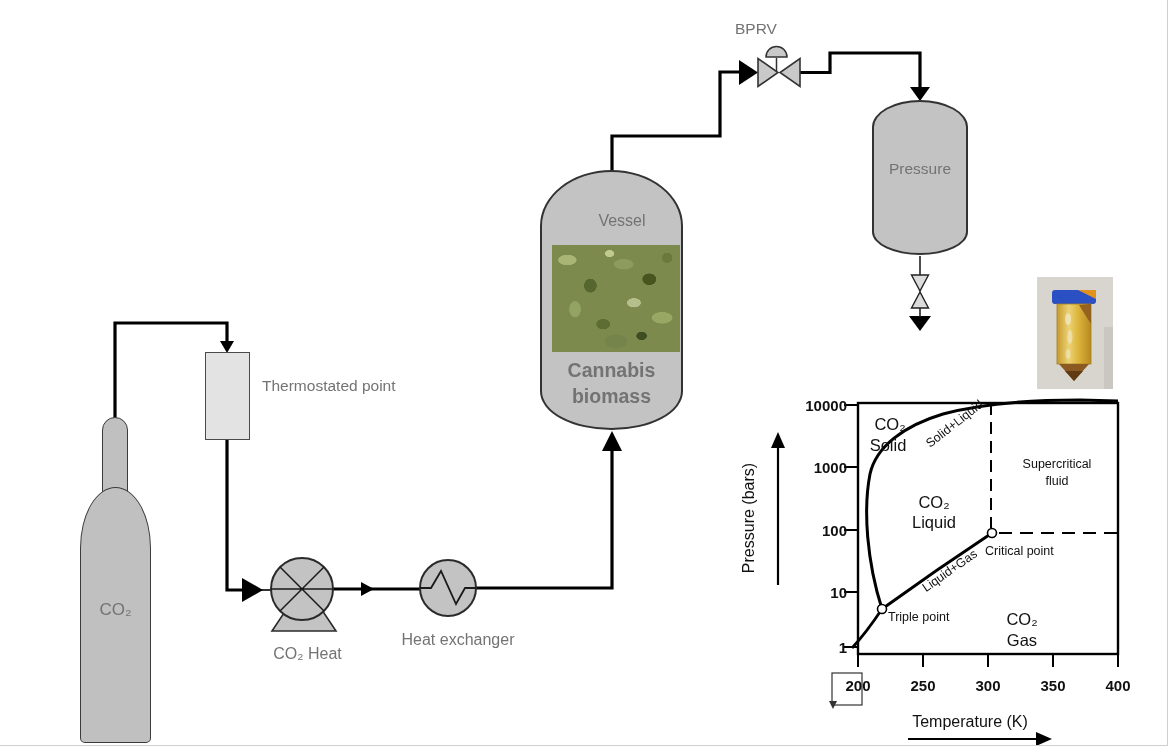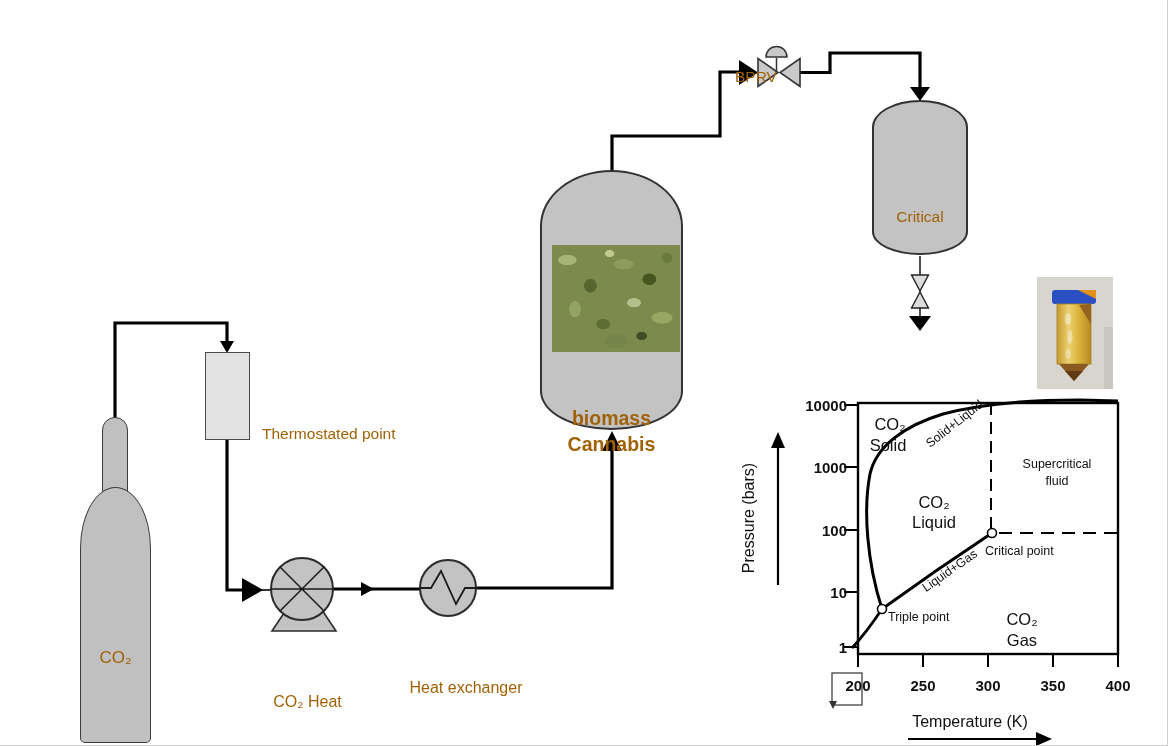--- a/index.html
+++ b/index.html
@@ -1,21 +1,21 @@
 <!DOCTYPE html>
 <html><head>
 <meta charset="utf-8">
 <style>
   html,body{margin:0;padding:0;background:#fff;}
   .canvas{position:relative;width:1168px;height:746px;background:#fff;overflow:hidden;
           font-family:"Liberation Sans","DejaVu Sans",sans-serif;color:#111;
           border-right:1px solid #cfcfcf;border-bottom:1px solid #cfcfcf;box-sizing:border-box;}
   svg{position:absolute;left:0;top:0;overflow:visible;}
   .pipes{width:1168px;height:746px;}
-  .lbl{position:absolute;color:#a16207;white-space:nowrap;margin-top:48px;}
+  .lbl{position:absolute;color:#737373;white-space:nowrap;}
   .ctr{text-align:center;white-space:normal;}
   
   .cyl-neck{position:absolute;left:102px;top:417px;width:26px;height:76px;background:#c0c0c0;
             border:1.6px solid #3c3c3c;border-radius:13px 13px 0 0;box-sizing:border-box;}
   .cyl-body{position:absolute;left:80px;top:487px;width:71px;height:256px;background:#c0c0c0;
             border:1.6px solid #3c3c3c;border-radius:36px 36px 5px 5px / 62px 62px 5px 5px;box-sizing:border-box;}
   .bath{position:absolute;left:205px;top:352px;width:45px;height:88px;background:#e3e3e3;
         border:1.6px solid #4a4a4a;box-sizing:border-box;}
   .vessel{position:absolute;left:540px;top:170px;width:143px;height:260px;background:#c3c3c3;
           border:2px solid #333;border-radius:74px 74px 74px 74px / 58px 58px 40px 40px;box-sizing:border-box;}
@@ -102,34 +102,34 @@
 
   <div class="cyl-neck"></div>
   <div class="cyl-body"></div>
   <div class="lbl t17" style="left:80px;top:600px;width:71px;text-align:center;">CO₂</div>
 
   <div class="bath"></div>
   <div class="lbl t15" style="left:262px;top:377px;">Thermostated point</div>
 
   <div class="lbl t16" style="left:255px;top:645px;width:105px;text-align:center;">CO₂ Heat</div>
 
-  <div class="lbl t16" style="left:396px;top:631px;width:140px;text-align:center;">Heat exchanger</div>
+  <div class="lbl t16" style="left:388px;top:631px;width:140px;text-align:center;">Heat exchanger</div>
 
   <div class="vessel"></div>
   <div class="lbl t16" style="left:540px;top:212px;width:164px;text-align:center;">Vessel</div>
   <div class="biomass"></div>
   <div class="lbl bold19 ctr" style="left:540px;top:357px;width:143px;">
+    <div>Cannabis</div>
     <div>biomass</div>
-    <div>Cannabis</div>
   </div>
 
   <div class="lbl t15" style="left:726px;top:20px;width:60px;text-align:center;">BPRV</div>
 
   <div class="separator"></div>
-  <div class="lbl t15" style="left:872px;top:160px;width:96px;text-align:center;">Critical</div>
+  <div class="lbl t15" style="left:872px;top:160px;width:96px;text-align:center;">Pressure</div>
 
 
   <div class="extract-photo">
     <svg width="76" height="112" viewBox="0 0 76 112">
       <defs>
         <linearGradient id="amber" x1="0" y1="0" x2="1" y2="0">
           <stop offset="0" stop-color="#c79a2e"></stop>
             <stop offset="0.35" stop-color="#ecd276"></stop>
           <stop offset="0.6" stop-color="#ddb83f"></stop>
             <stop offset="1" stop-color="#b9881f"></stop>

